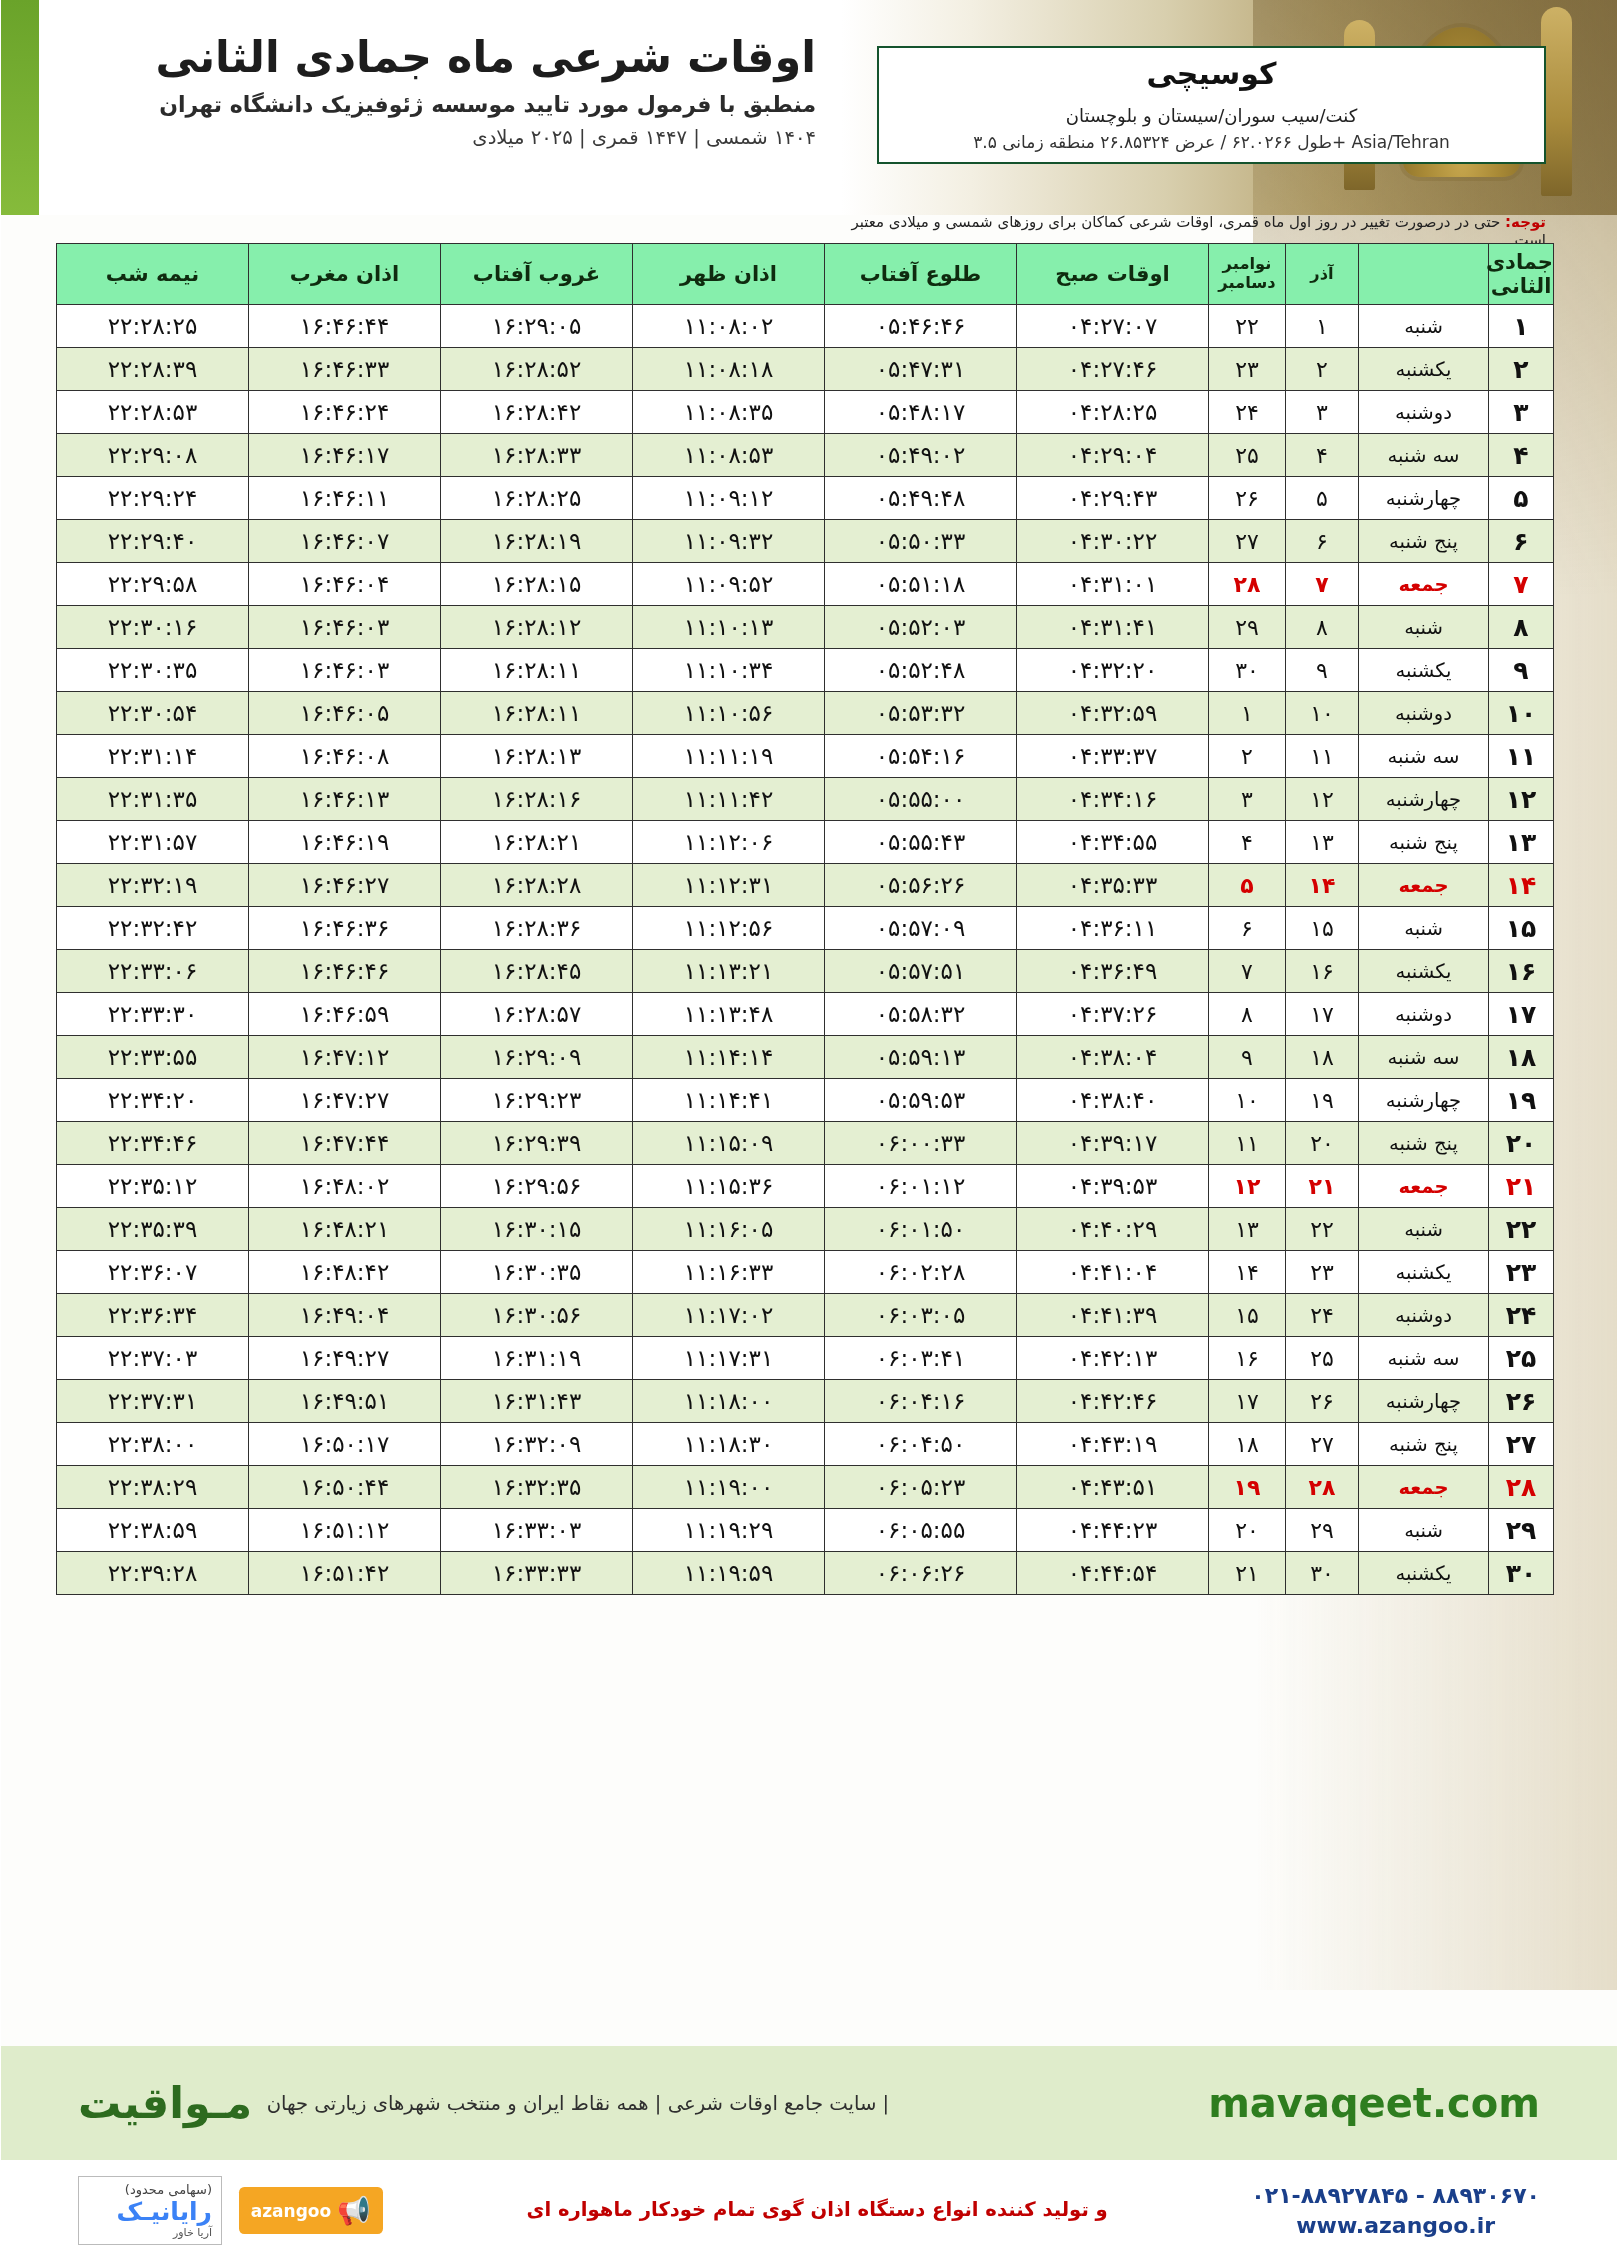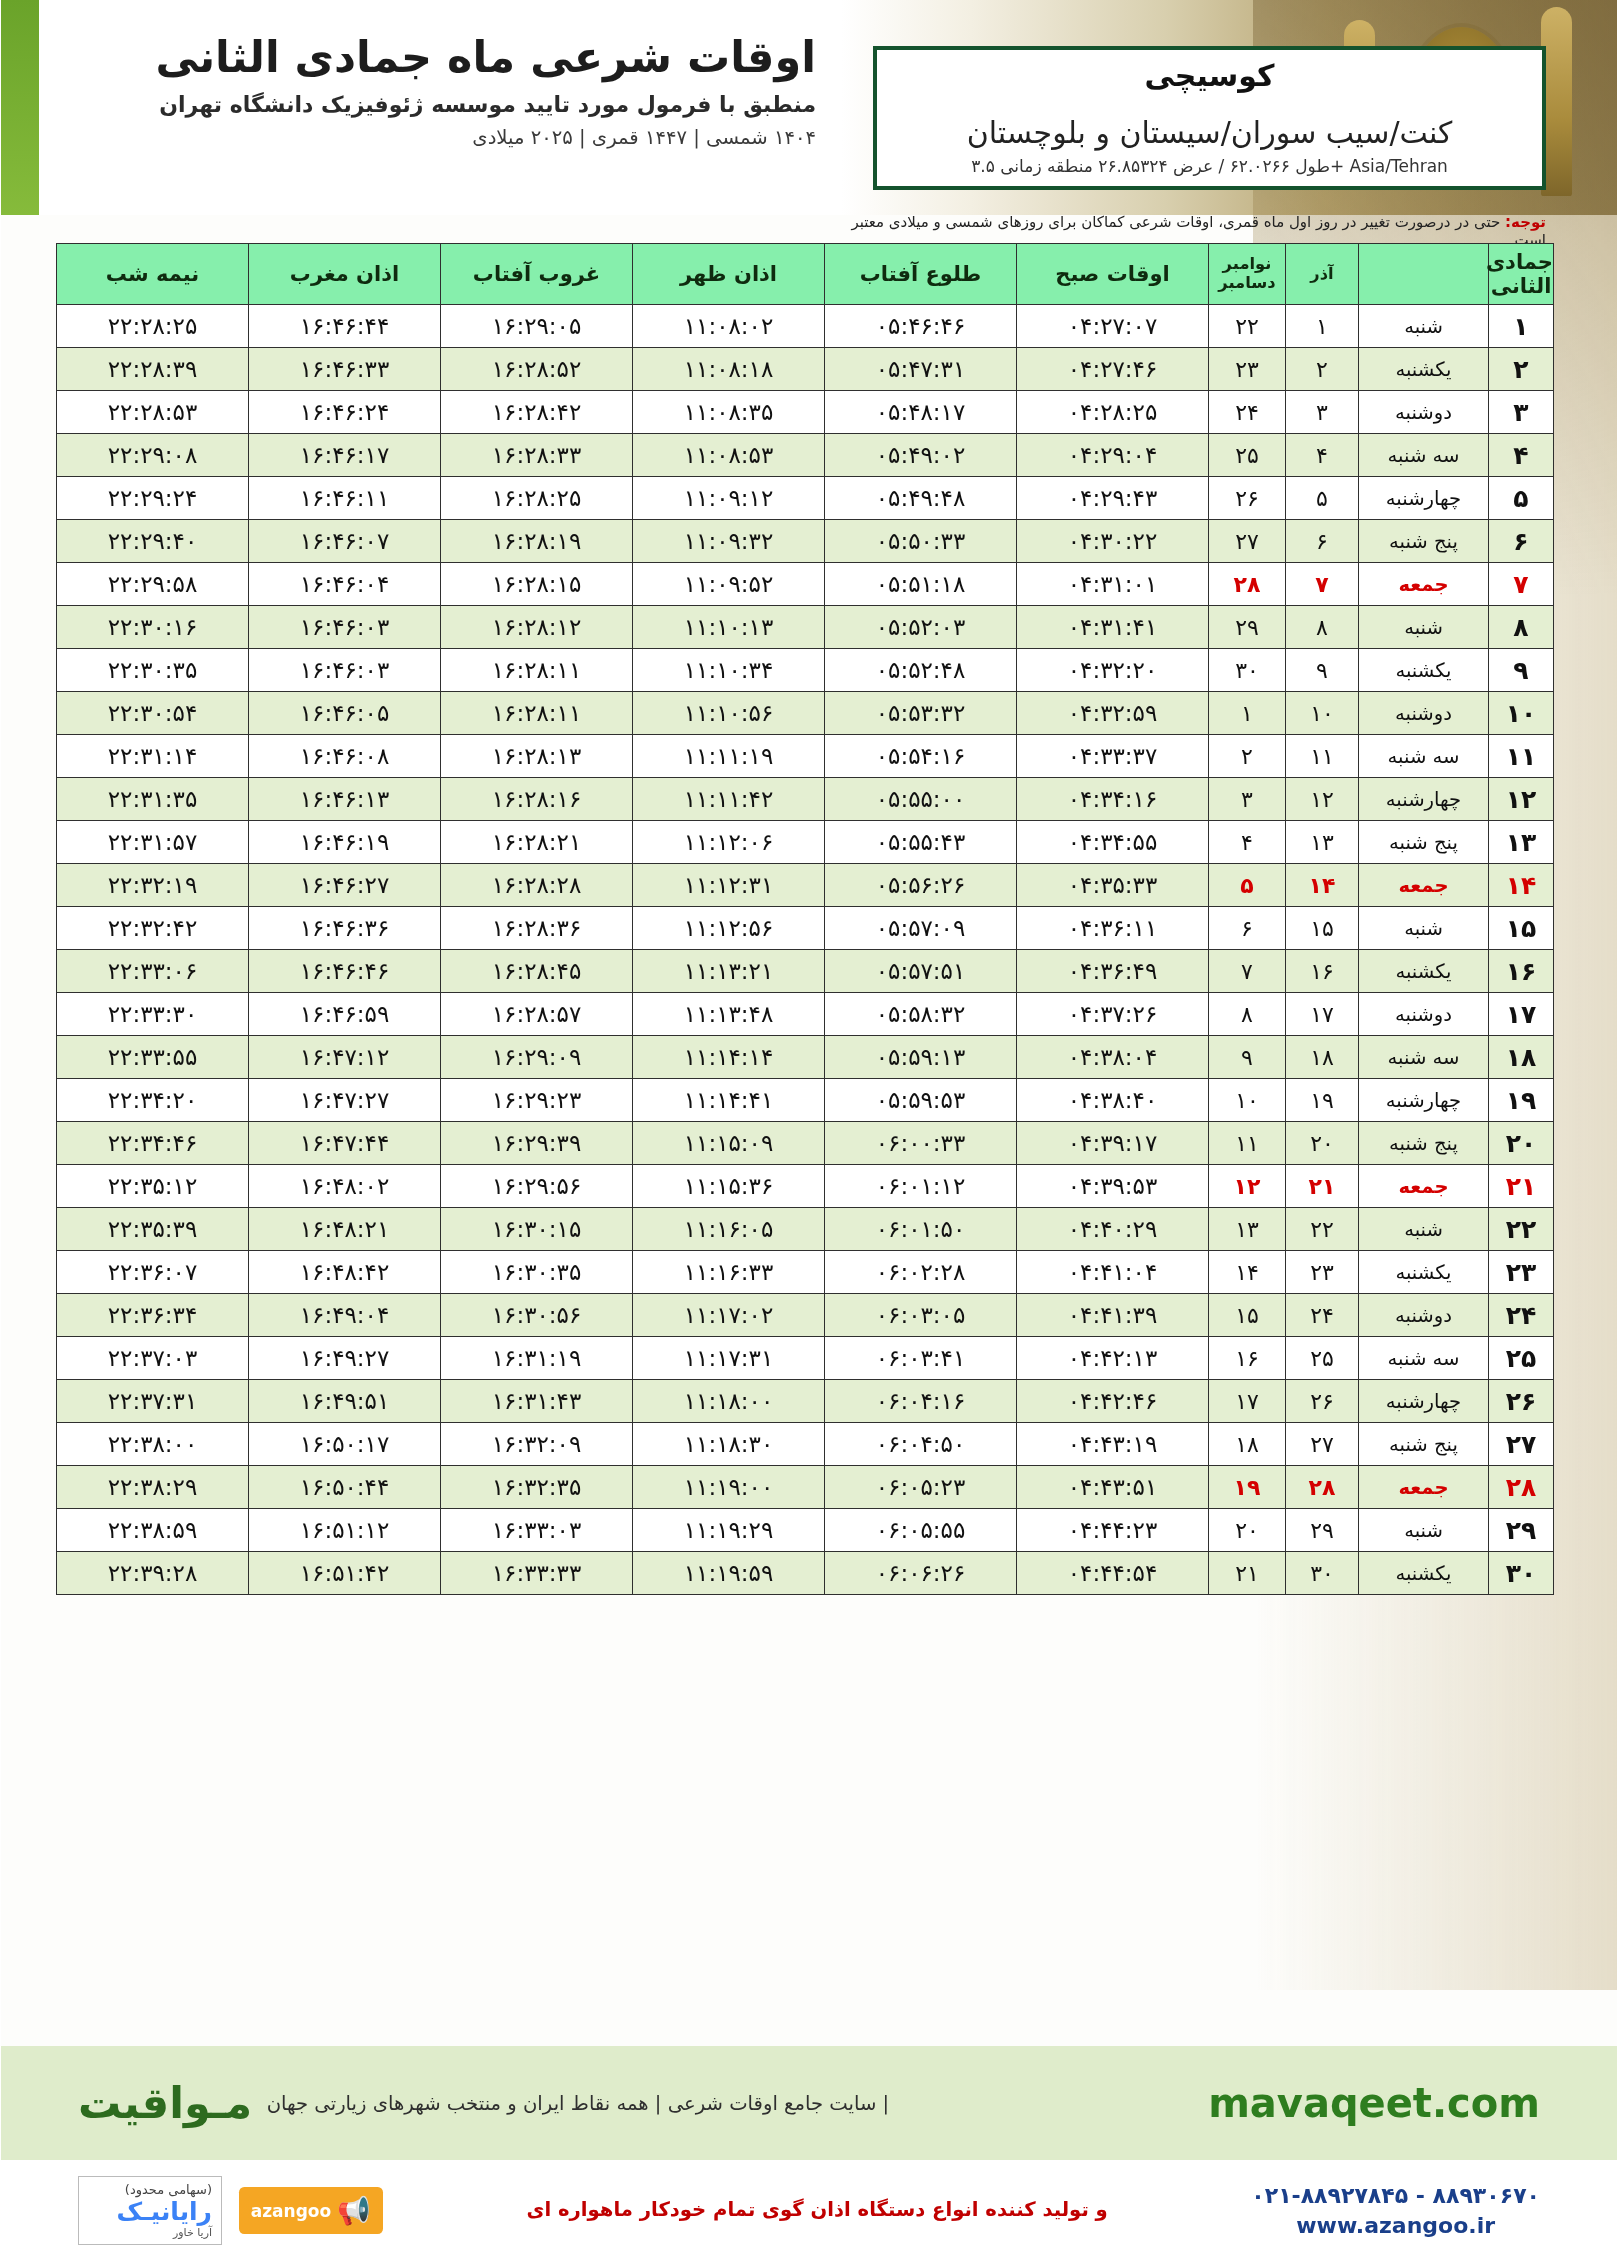--- a/index.html
+++ b/index.html
@@ -55,25 +55,25 @@
     letter-spacing:-0.7px;
   }
   .title-sub{
     font-size:22px;font-weight:bold;color:#2b2b2b;margin-top:10.4px;
   }
   .title-dates{
     font-size:19.6px;color:#3a3a3a;margin-top:9px;
   }
   .loc-box{
     position:absolute;top:46px;right:72px;width:652px;
-    border:4px solid #14532d;background:#fff;padding:9px 6.5px 10.4px;
+    border:2px solid #14532d;background:#fff;padding:9px 6.5px 10.4px;
     text-align:center;
   }
   .loc-city{font-size:30px;font-weight:bold;color:#111;line-height:1.15;}
-  .loc-region{font-size:30px;color:#222;margin-top:21px;}
+  .loc-region{font-size:18px;color:#222;margin-top:13px;}
   .loc-coords{font-size:17px;color:#333;margin-top:6.5px;direction:ltr;}
   .note{
     position:absolute;top:213px;right:72px;width:731px;text-align:right;
     font-size:15px;color:#222;
   }
   .note b{color:#c00000;}
 
   
   .table-wrap{
     position:absolute;top:243px;right:64px;width:1494px;

